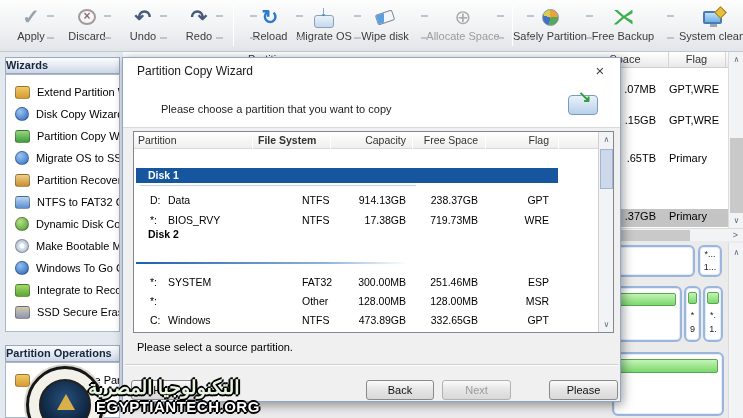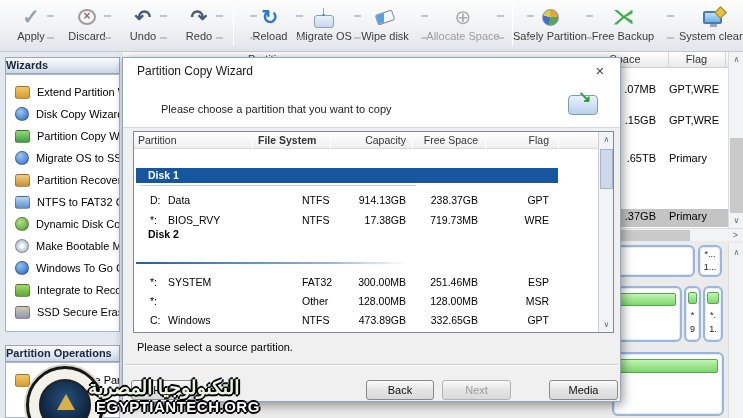--- a/index.html
+++ b/index.html
@@ -445,21 +445,21 @@
         <div class="sbb dn">∨</div>
       </div>
     </div>
 
     <div class="dstatus">Please select a source partition.</div>
     <div class="dhr"></div>
 
     <div class="btn" style="left:243px;width:68px">Back</div>
     <div class="btn" style="left:8px;width:67px">Help</div>
     <div class="btn dis" style="left:319px;width:69px">Next</div>
-    <div class="btn" style="left:426px;width:69px">Media</div>
+    <div class="btn" style="left:426px;width:69px">Please</div>
   </div>
 
   <div class="wm wm-logo">
     <div class="wm-inner">
       <div class="wm-tri"></div>
     </div>
   </div>
   <div class="wm wm-ar" dir="rtl">التكنولوجيا المصرية</div>
   <div class="wm wm-org">EGYPTIANTECH.ORG</div>
 

